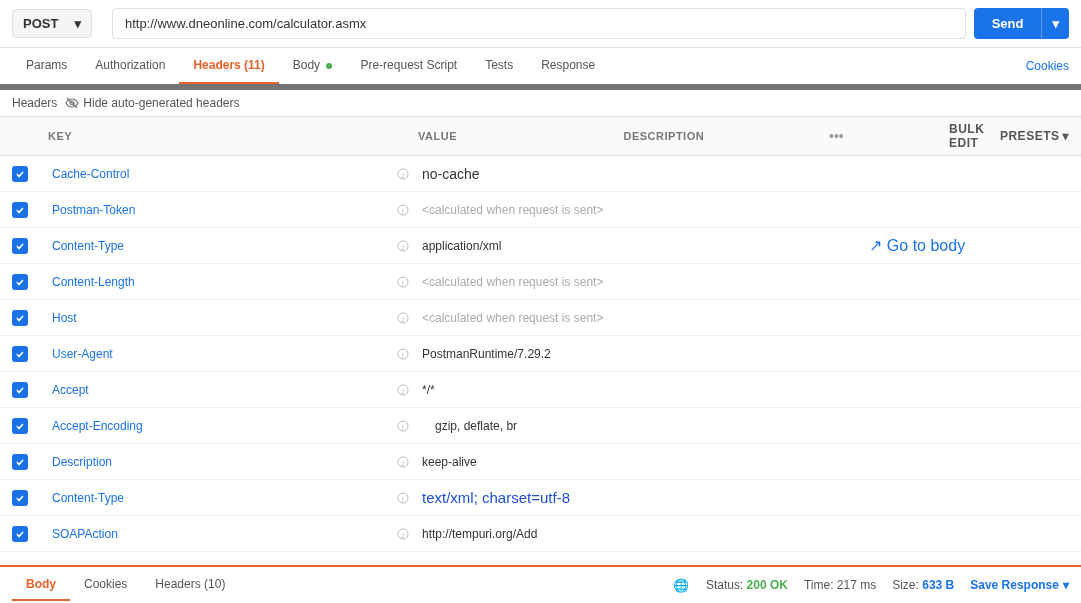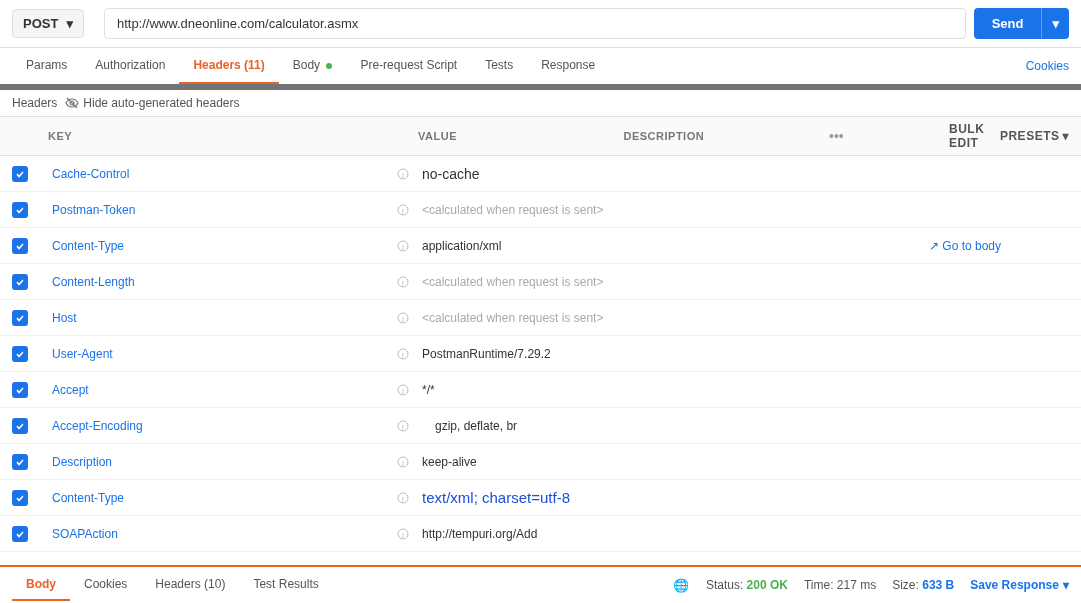--- a/index.html
+++ b/index.html
@@ -4,21 +4,21 @@
   <style>
     * { box-sizing: border-box; margin: 0; padding: 0; }
     body { font-family: -apple-system, BlinkMacSystemFont, 'Segoe UI', sans-serif; font-size: 12px; background: #fff; color: #333; }
 
     
     .top-bar {
       display: flex; align-items: center; gap: 8px;
       padding: 8px 12px; background: #fff; border-bottom: 1px solid #e0e0e0;
     }
     .method-select {
-      display: flex; align-items: center; gap: 8px;
+      display: flex; align-items: center; gap: 16px;
       background: #f5f5f5; border: 1px solid #e0e0e0; border-radius: 4px;
       padding: 6px 10px; cursor: pointer; font-size: 13px; font-weight: 600; color: #333;
     }
     .url-bar {
       flex: 1; padding: 7px 12px; border: 1px solid #e0e0e0; border-radius: 4px;
       font-size: 13px; color: #333; outline: none; margin-left: 12px;
     }
     .send-btn {
       display: flex; align-items: center; background: #1a73e8; color: #fff;
       border: none; border-radius: 4px; cursor: pointer; font-size: 13px; font-weight: 600;
@@ -176,21 +176,21 @@
       </div>
       <div style="font-size: 12px; color: rgb(26, 115, 232); padding: 2px 4px; cursor: text;">Content-Type</div>
       <div style="color: rgb(187, 187, 187); font-size: 11px; cursor: pointer; display: flex; align-items: center; justify-content: center;">
         <svg width="12" height="12" viewBox="0 0 12 12">
           <circle cx="6" cy="6" r="5" fill="none" stroke="#bbb" stroke-width="1"></circle>
           <text x="6" y="9.5" text-anchor="middle" font-size="8" fill="#bbb">i</text>
         </svg>
       </div>
       <div style="font-size: 12px; color: rgb(51, 51, 51); padding: 2px 4px; cursor: text;">application/xml</div>
       <div style="font-size: 12px; color: rgb(170, 170, 170); padding: 2px 4px; cursor: text;"></div>
-      <div style="color: rgb(26, 115, 232); font-size: 12px; cursor: pointer; text-align: center; padding-right: 8px;">↗ Go to body</div>
+      <div style="color: rgb(26, 115, 232); font-size: 16px; cursor: pointer; text-align: left; padding-right: 8px;">↗ Go to body</div>
     </div>
     <div style="display: grid; grid-template-columns: 36px 340px 30px 1fr 1fr; align-items: center; padding: 0px 12px; border-bottom: 1px solid rgb(240, 240, 240); min-height: 36px;">
       <div style="display: flex; align-items: center;">
         <div style="width: 16px; height: 16px; background: rgb(26, 115, 232); border-radius: 3px; display: flex; align-items: center; justify-content: center; cursor: pointer; flex-shrink: 0;">
           <svg width="10" height="10" viewBox="0 0 10 10">
             <polyline points="2,5 4,7.5 8,3" fill="none" stroke="white" stroke-width="1.5"></polyline>
           </svg>
         </div>
       </div>
       <div style="font-size: 12px; color: rgb(26, 115, 232); padding: 2px 4px; cursor: text;">Content-Length</div>
@@ -336,21 +336,20 @@
   <div style="font-size:12px;color:#bbb;cursor:text;">Value</div>
   <div style="font-size:12px;color:#bbb;cursor:text;">Description</div>
 </div>
   </div>
 
 <div class="bottom-bar">
   <div class="bottom-tabs">
     <div class="bottom-tab active">Body</div>
     <div class="bottom-tab">Cookies</div>
     <div class="bottom-tab">Headers (10)</div>
-    <div class="bottom-tab">Test Results</div>
   </div>
   <div class="bottom-right">
     <span style="color:#555;font-size:13px;">🌐</span>
     <span class="status-info">
       Status: <span class="status-ok">200 OK</span>
     </span>
     <span class="status-info">
       Time: <span>217 ms</span>
     </span>
     <span class="status-info">

